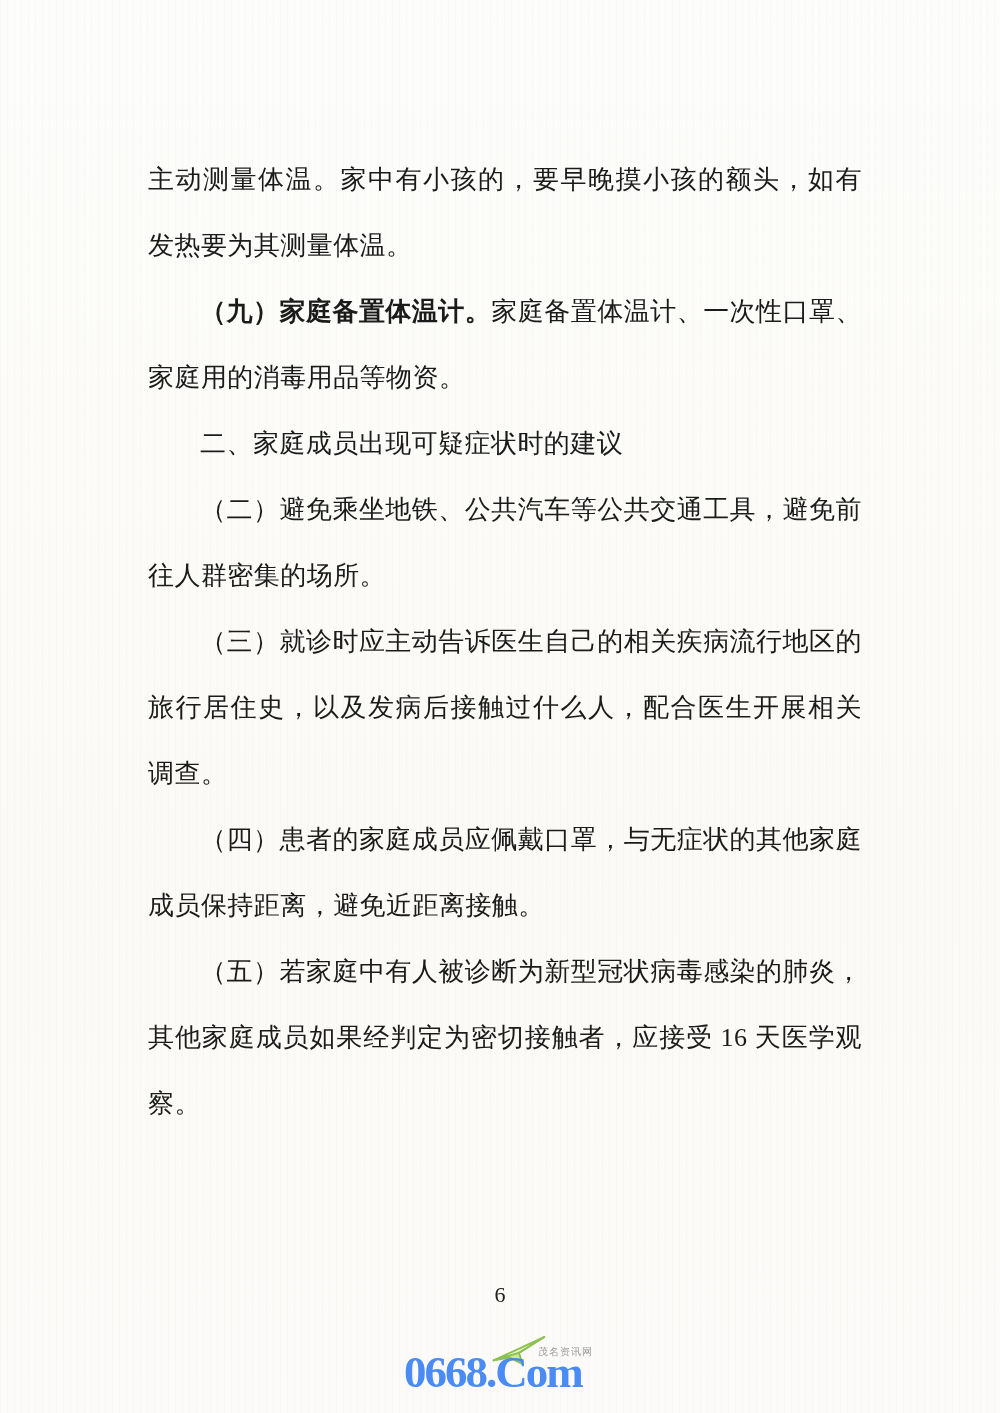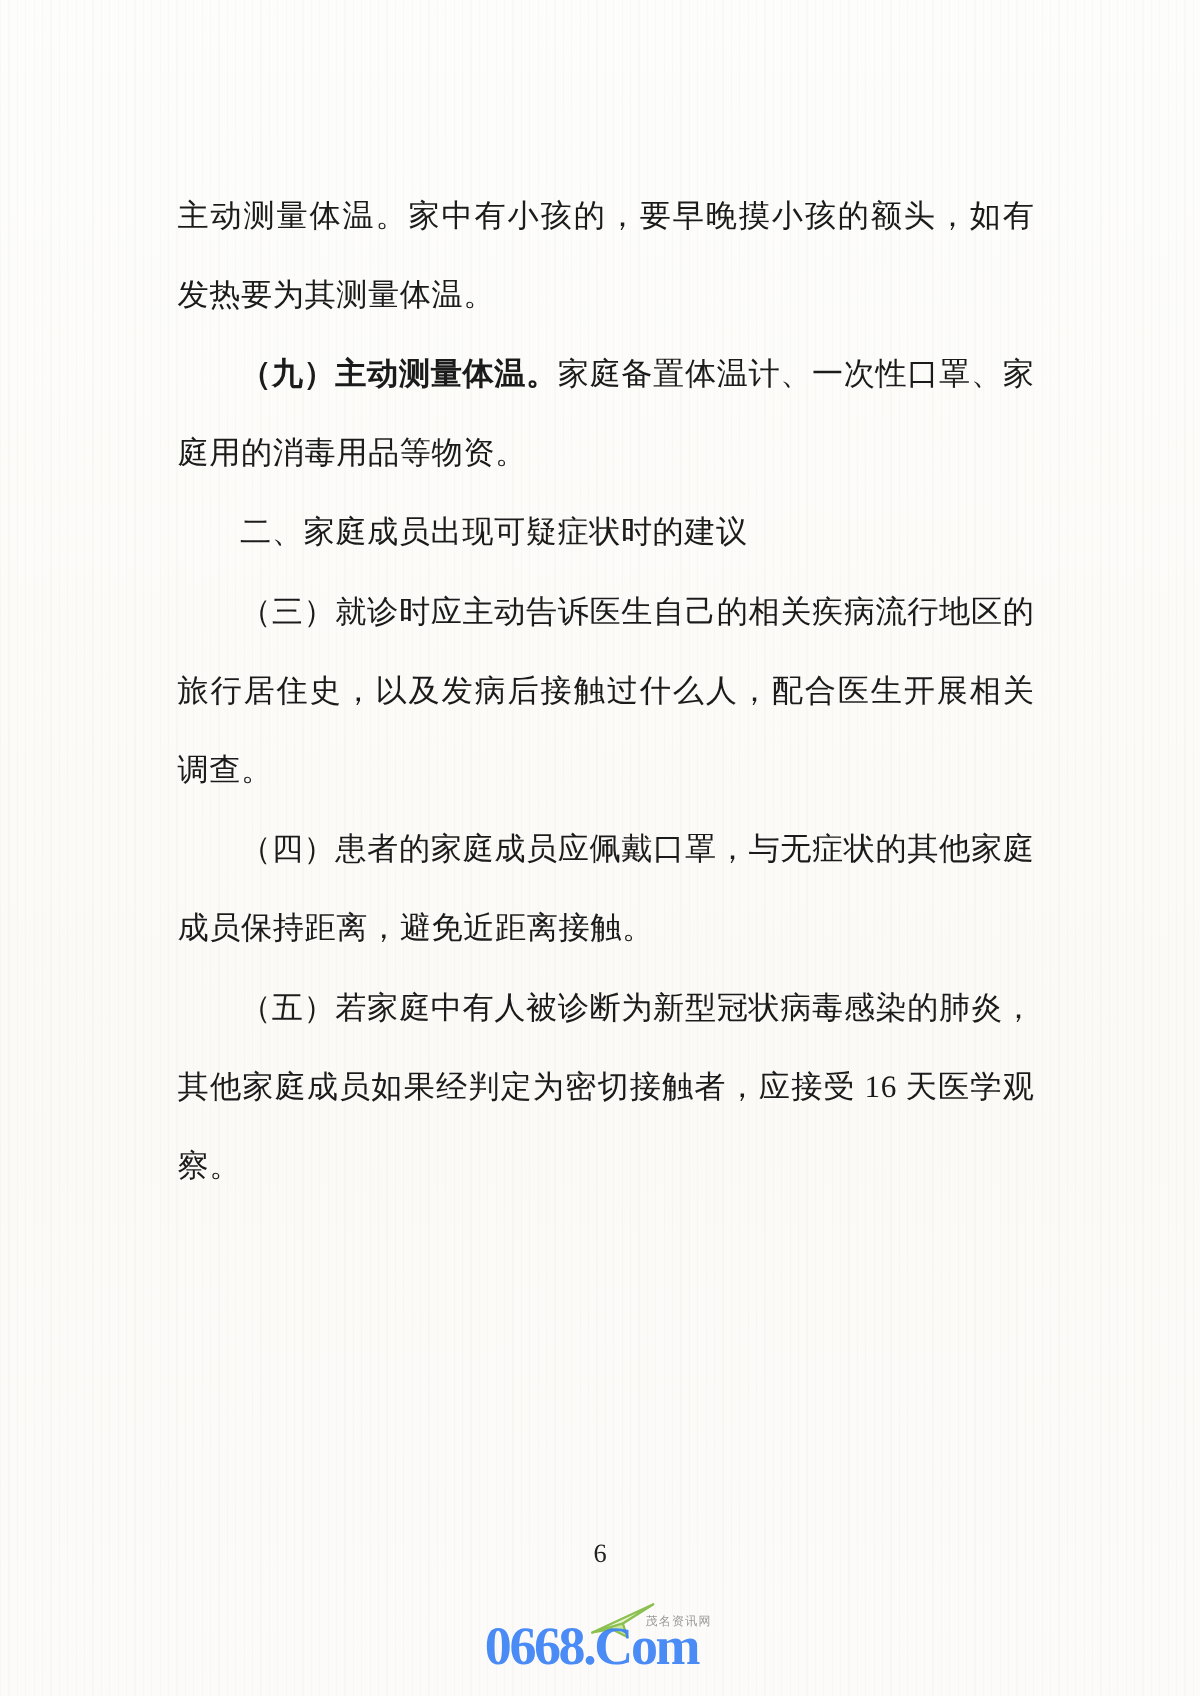--- a/index.html
+++ b/index.html
@@ -77,22 +77,23 @@
     font-family: "Liberation Sans", "DejaVu Sans", sans-serif;
   }
 </style>
 </head>
 <body>
 
 <div class="page">
 
   <div class="body-text">
     <p class="para no-indent">主动测量体温。家中有小孩的，要早晚摸小孩的额头，如有发热要为其测量体温。</p>
-    <p class="para"><strong>（九）主动测量体温。</strong><span>家庭备置体温计、一次性口罩、家庭用的消毒用品等物资。</span></p>
+    <p class="para"><strong>（九）家庭备置体温计。</strong><span>家庭备置体温计、一次性口罩、家庭用的消毒用品等物资。</span></p>
     <p class="para heading">二、家庭成员出现可疑症状时的建议</p>
+    <p class="para">（二）避免乘坐地铁、公共汽车等公共交通工具，避免前往人群密集的场所。</p>
     <p class="para">（三）就诊时应主动告诉医生自己的相关疾病流行地区的旅行居住史，以及发病后接触过什么人，配合医生开展相关调查。</p>
     <p class="para">（四）患者的家庭成员应佩戴口罩，与无症状的其他家庭成员保持距离，避免近距离接触。</p>
     <p class="para">（五）若家庭中有人被诊断为新型冠状病毒感染的肺炎，其他家庭成员如果经判定为密切接触者，应接受 16 天医学观察。</p>
   </div>
 
   <div class="page-number">6</div>
 
   <div class="watermark">
     <svg class="wm-plane" viewBox="0 0 60 34" xmlns="http://www.w3.org/2000/svg">
       <polygon points="3,27 57,2 30,19" fill="#e9f3cd" stroke="#8cc152" stroke-width="2" stroke-linejoin="round"></polygon>

